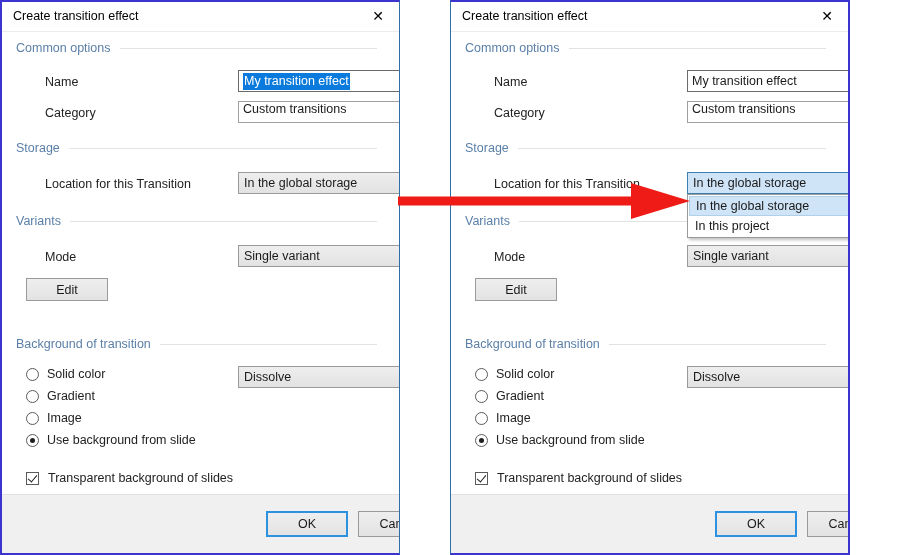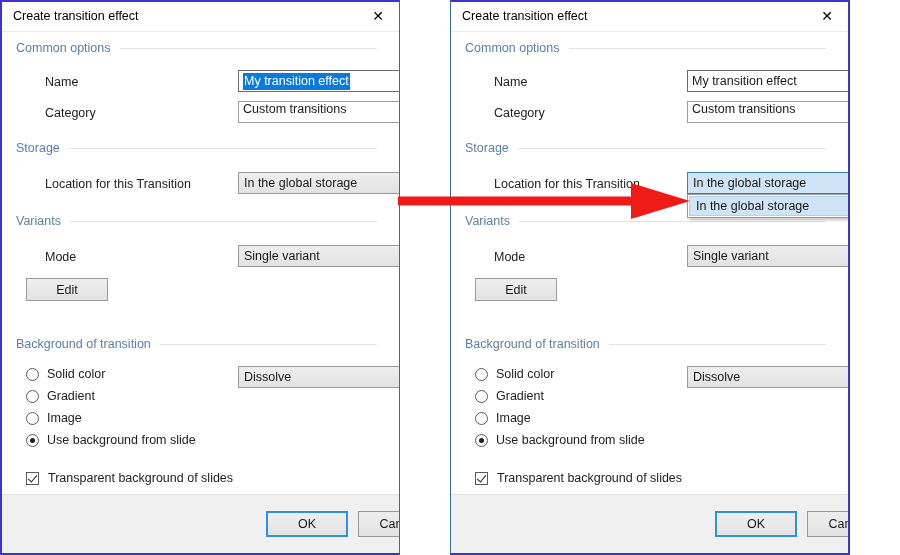--- a/index.html
+++ b/index.html
@@ -438,20 +438,23 @@
       <div class="label" style="left:24px; top:145px;">Location for this Transition</div>
       <div class="ddl open" style="left:236px; top:140px; width:185px;">
         <span class="val">In the global storage</span>
         <span class="tri"></span>
       </div>
 
       <div class="ddl-popup" style="left:236px; top:162px; width:185px;">
         <div class="ddl-item selected">
           <span>In the global storage</span>
         </div>
+        <div class="ddl-item">
+          <span>In this project</span>
+        </div>
       </div>
 
       <div class="section" style="top:182px;">
         <span>Variants</span>
         <span class="rule"></span>
       </div>
 
       <div class="label" style="left:24px; top:218px;">Mode</div>
       <div class="ddl" style="left:236px; top:213px; width:185px;">
         <span class="val">Single variant</span>

